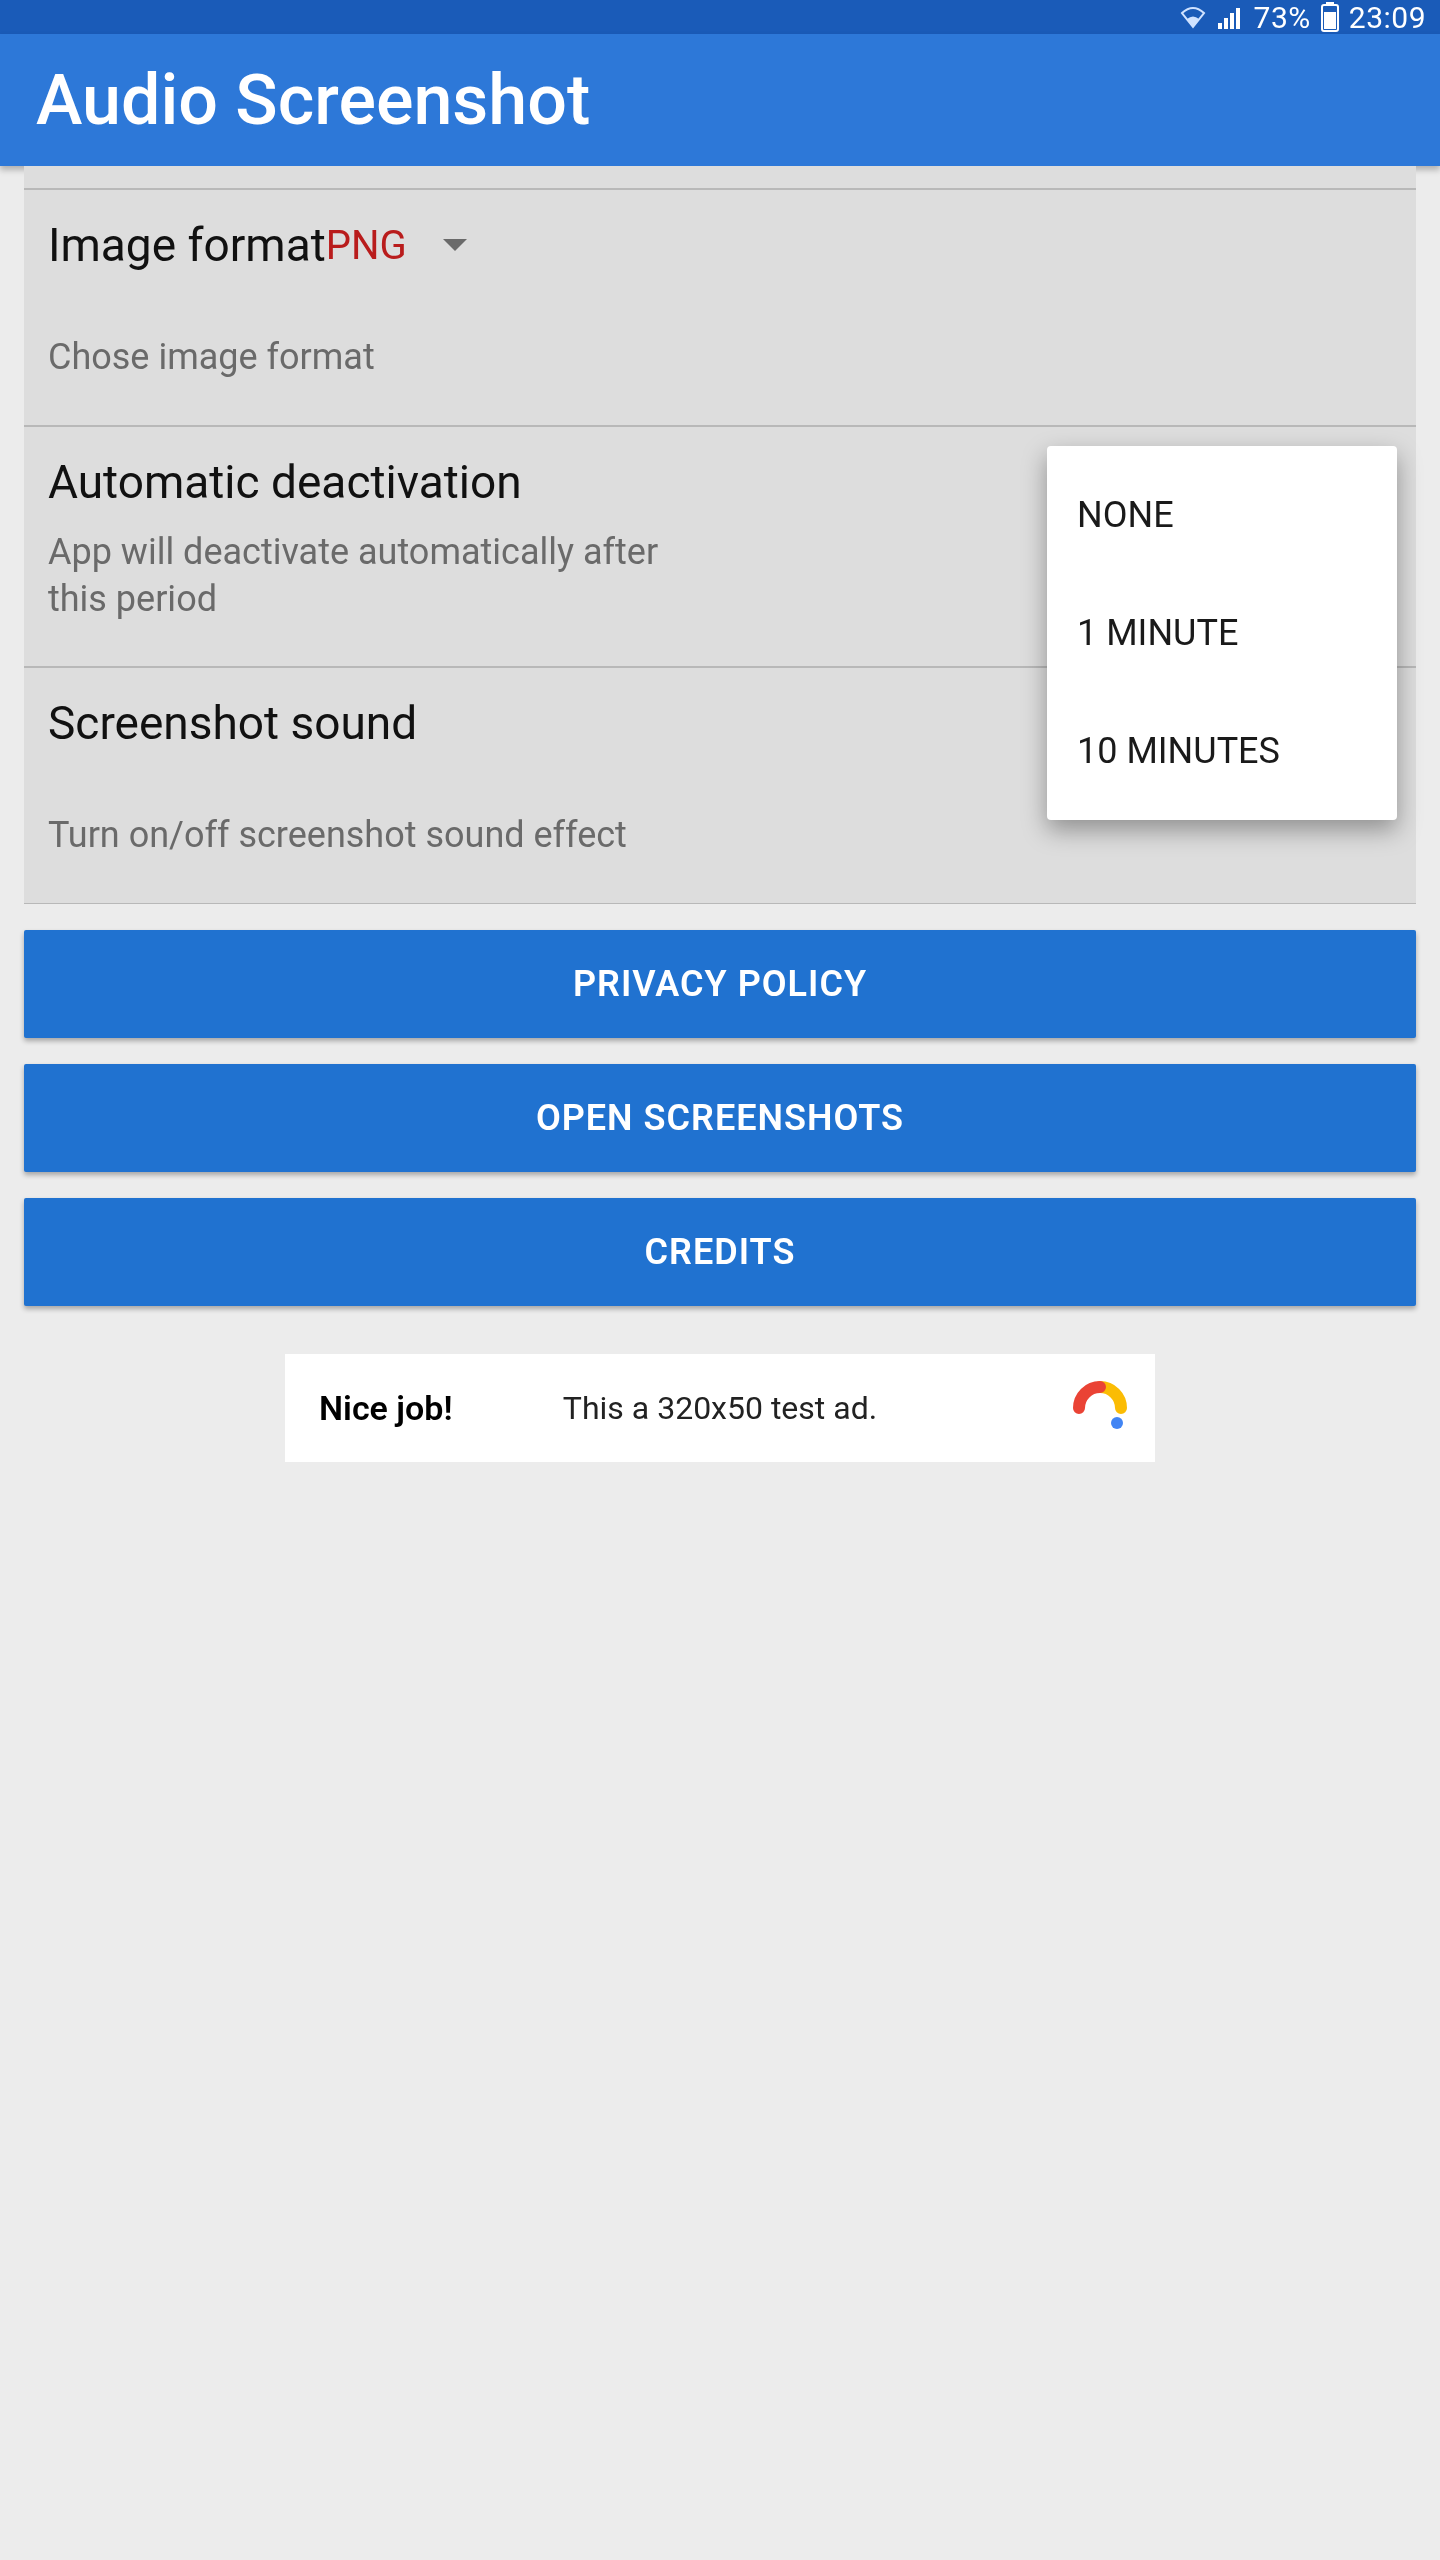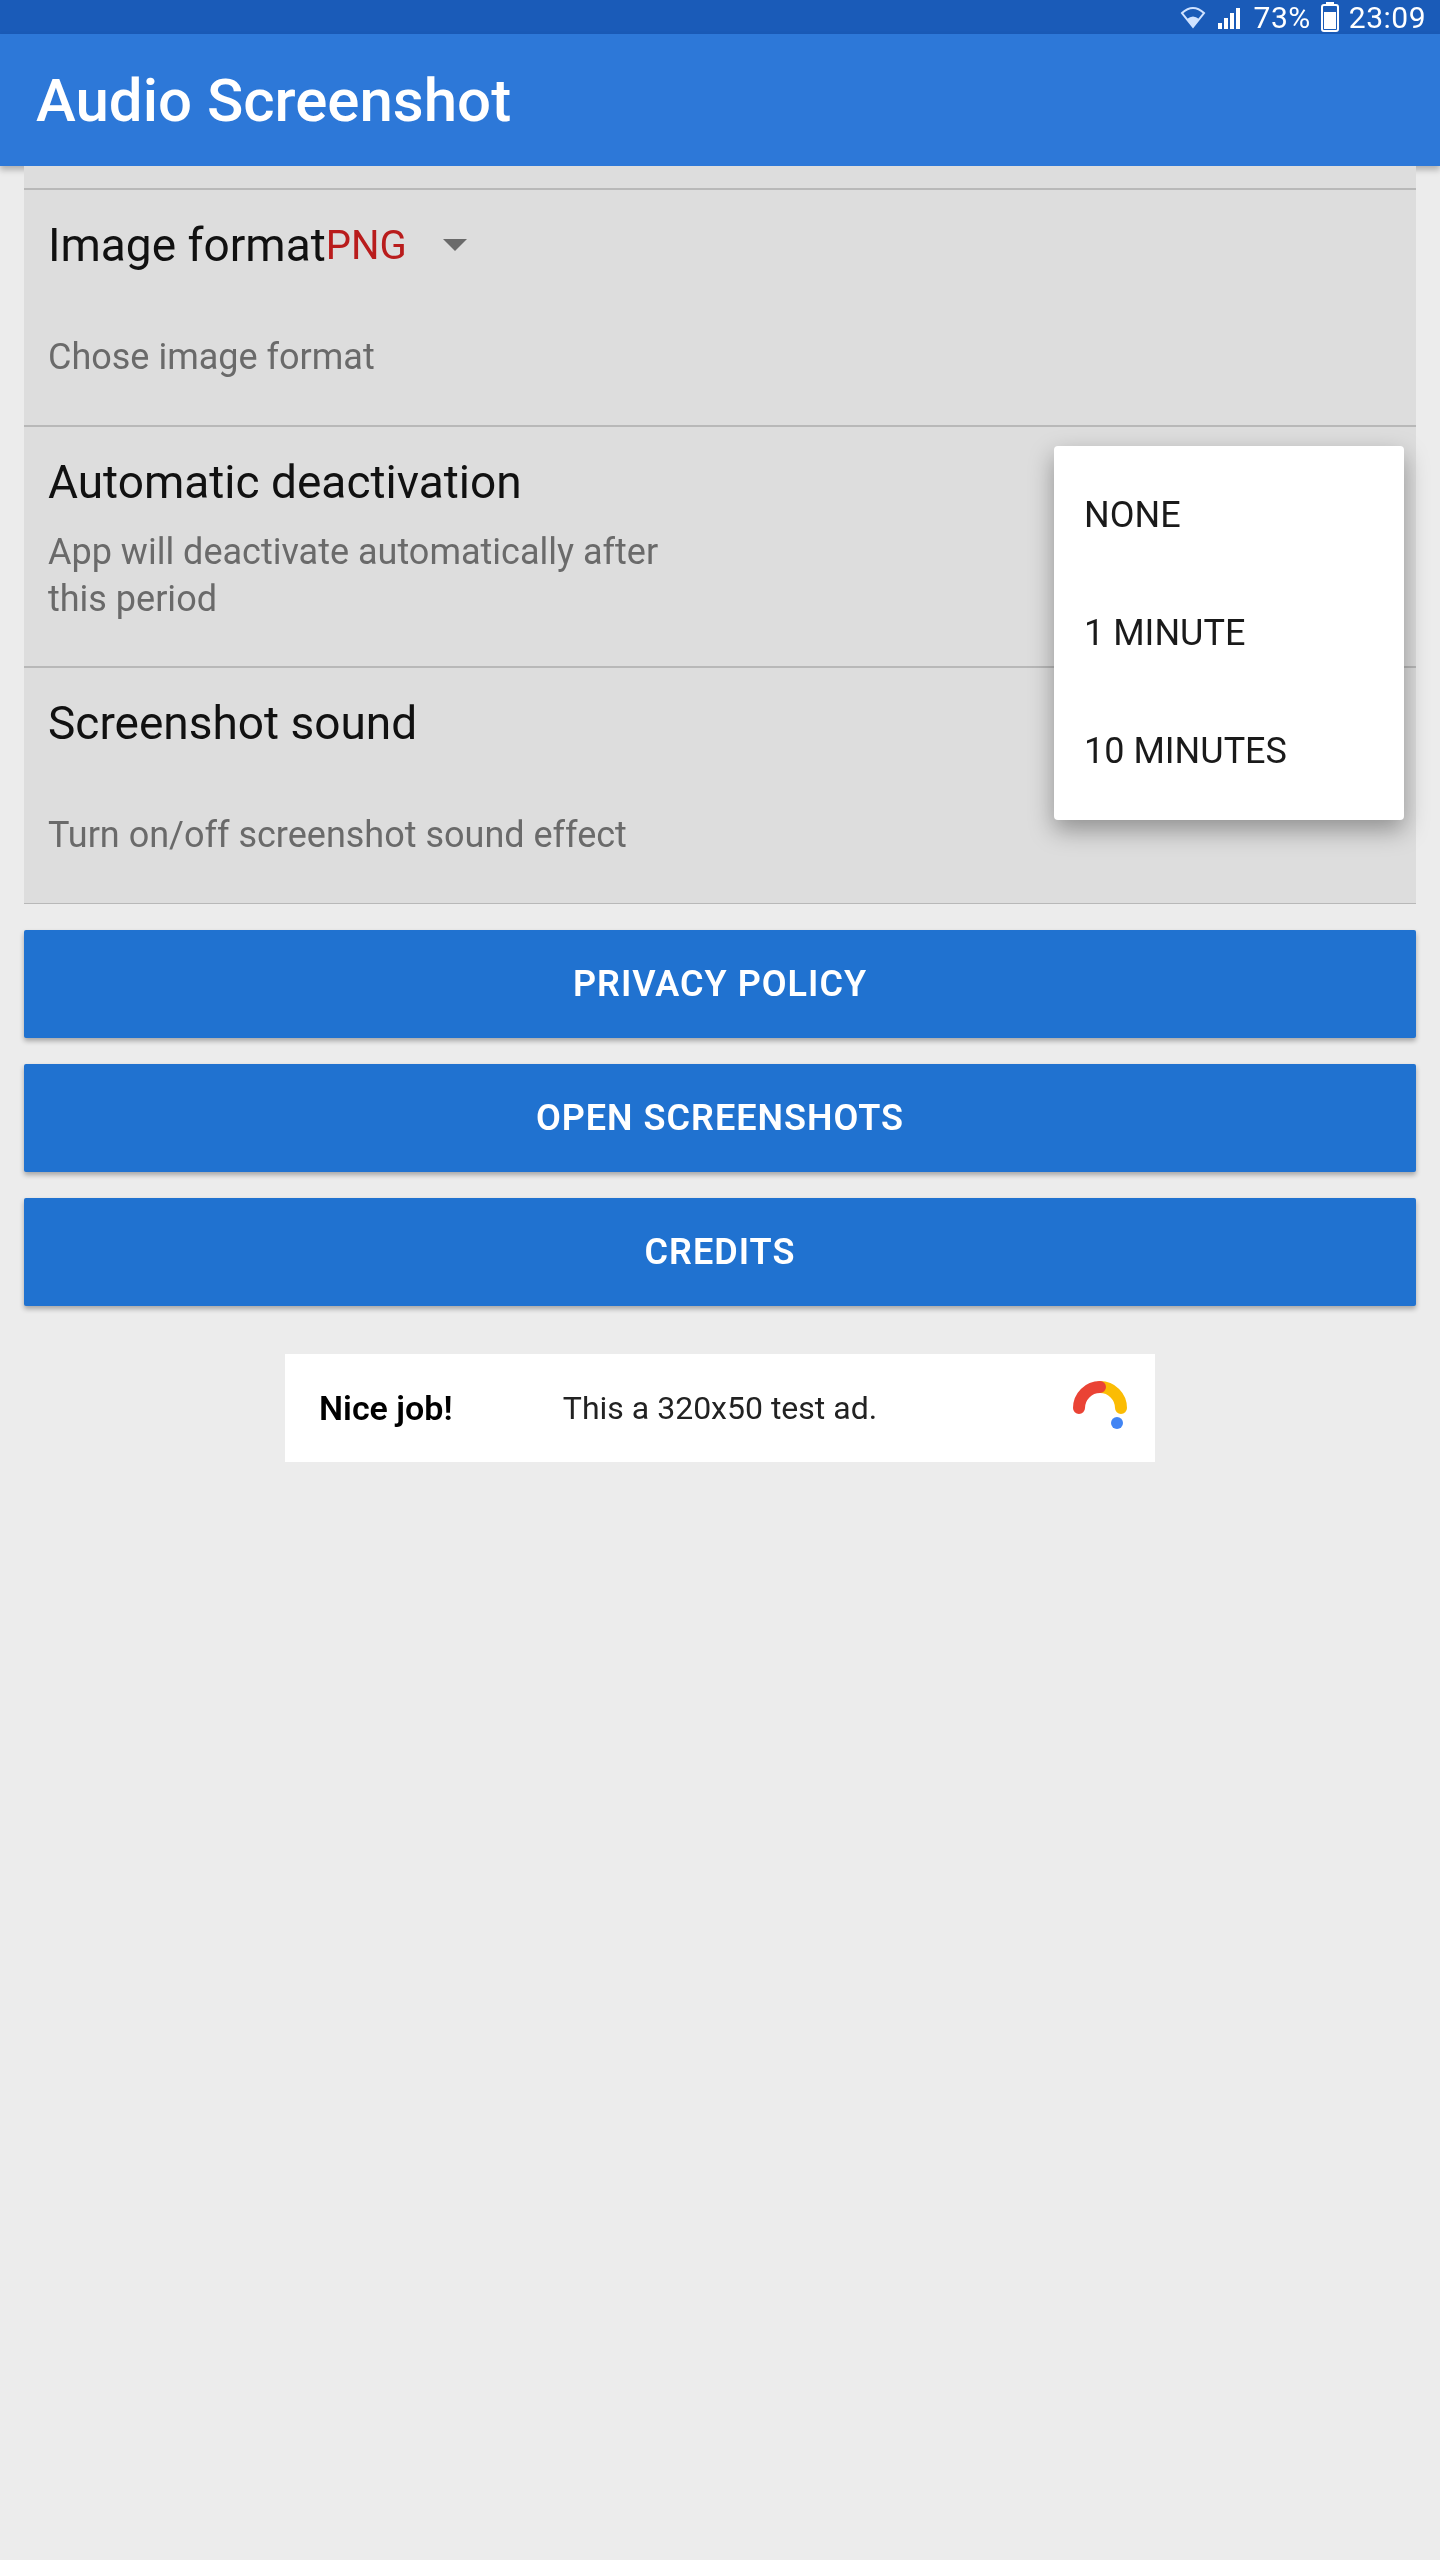--- a/index.html
+++ b/index.html
@@ -20,21 +20,21 @@
   .app-bar {
     height: 132px;
     background: #2d78d8;
     display: flex;
     align-items: center;
     padding-left: 36px;
     box-shadow: 0 4px 6px rgba(0,0,0,0.25);
   }
   .app-title {
     color: #ffffff;
-    font-size: 60px;
+    font-size: 70px;
     font-weight: 500;
   }
   .content {
     padding: 0 24px;
     position: relative;
   }
   .settings-list {
     background: #dddddd;
     border-top: 1px solid #b8b8b8;
   }
@@ -122,21 +122,21 @@
     font-size: 32px;
   }
   .ad-icon {
     position: absolute;
     right: 28px;
     width: 54px; height: 54px;
   }
   .dropdown {
     position: absolute;
     top: 280px;
-    right: 36px;
+    right: 43px;
     width: 350px;
     background: #ffffff;
     border-radius: 4px;
     box-shadow: 0 10px 24px rgba(0,0,0,0.35);
     z-index: 10;
     padding: 10px 0;
   }
   .dropdown-item {
     padding: 38px 30px;
     font-size: 36px;

